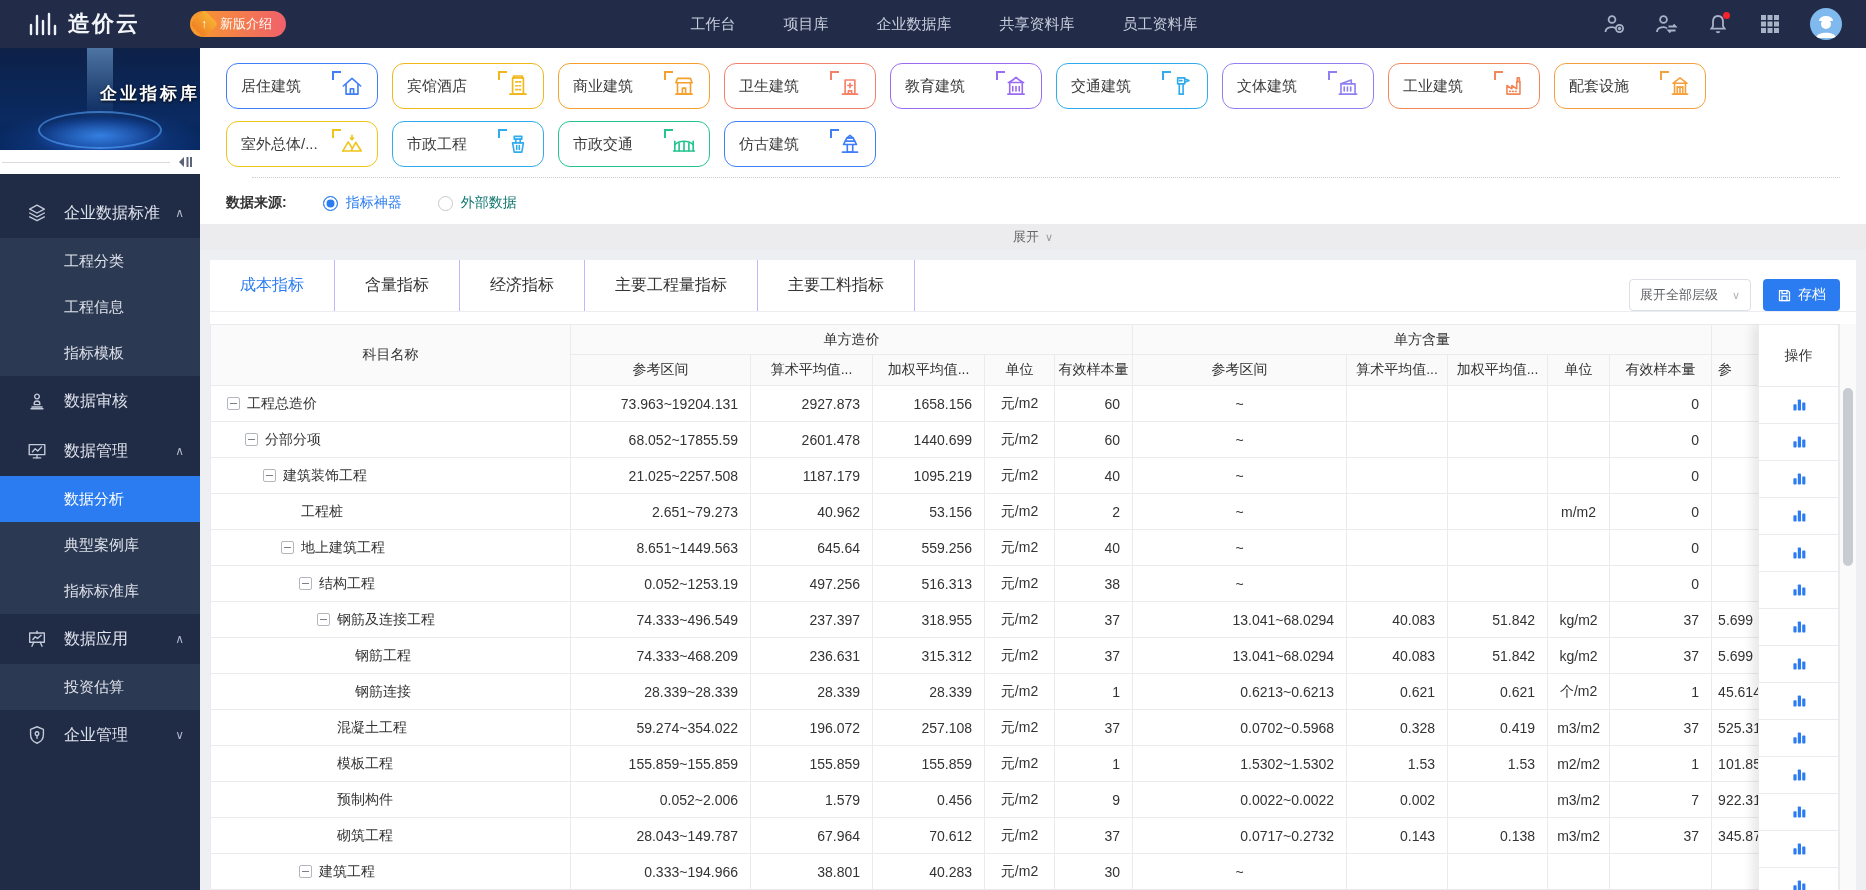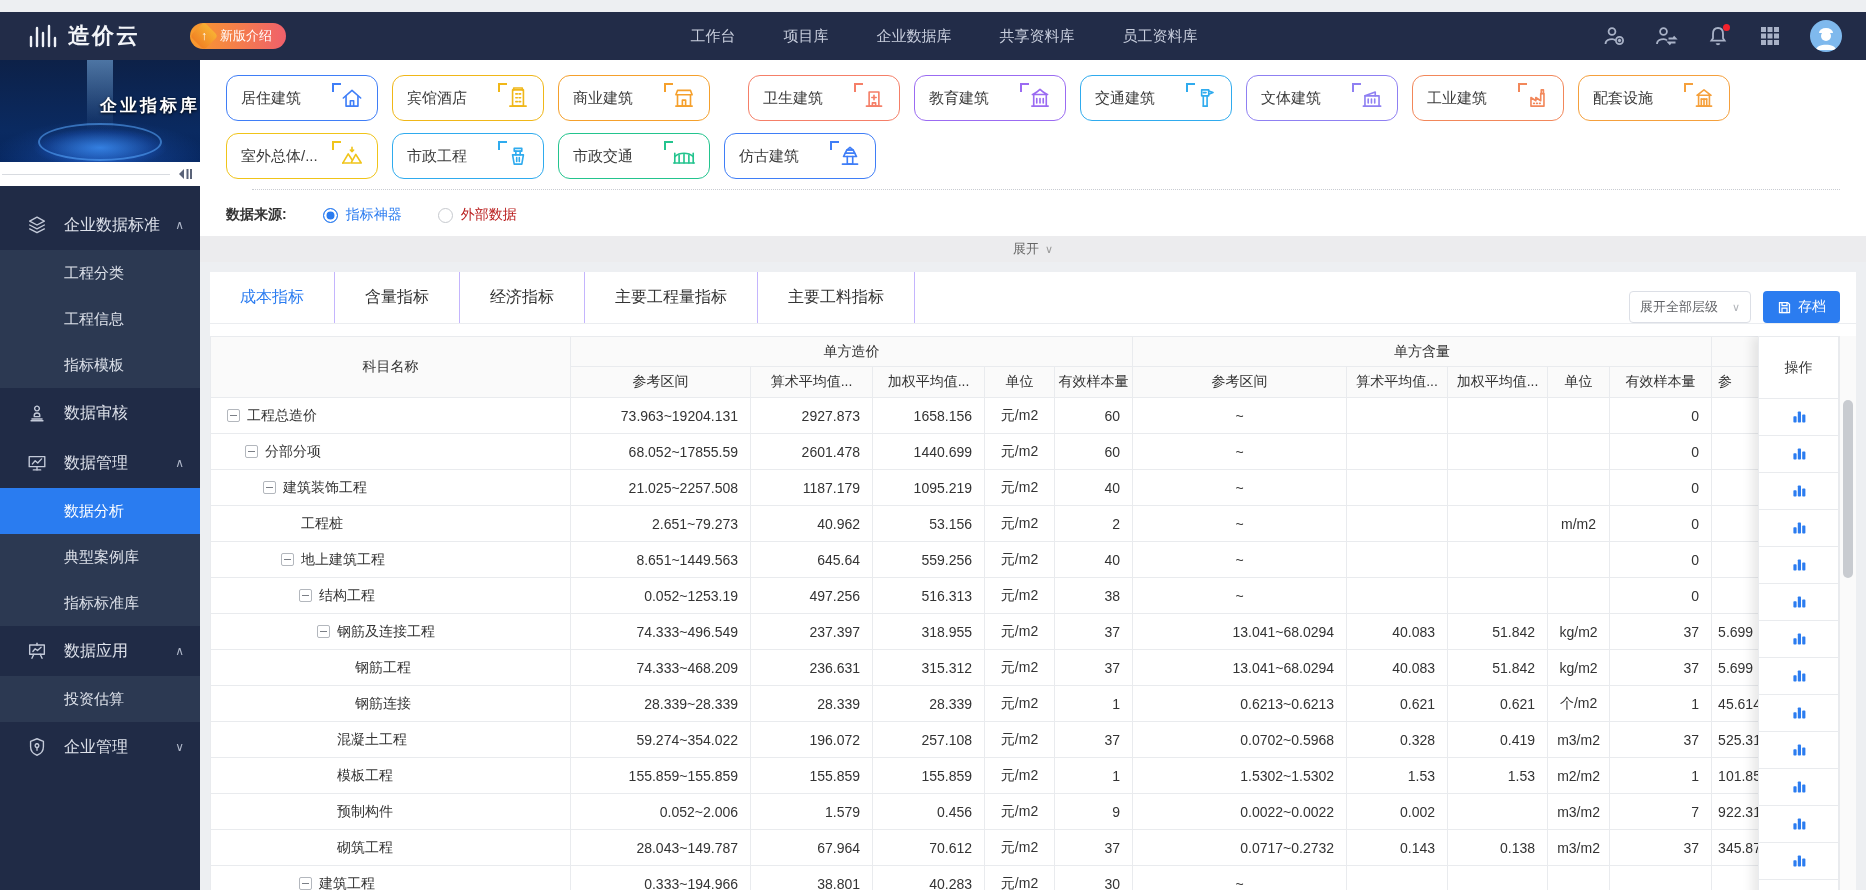--- a/index.html
+++ b/index.html
@@ -1,20 +1,20 @@
 <!DOCTYPE html>
 <html><head>
 <meta charset="utf-8">
 <style>
   * { margin:0; padding:0; box-sizing:border-box; }
   html,body { width:1866px; height:890px; overflow:hidden;
     font-family:"Liberation Sans","DejaVu Sans",sans-serif; background:#edeff2; }
 
   
-  .topbar { height:48px; background:#222c48; display:flex; align-items:center; padding:0 18px;margin-top:12px; }
+  .topbar { height:48px; background:#222c48; display:flex; align-items:center; padding:0 18px; }
   .logo { display:flex; align-items:center; gap:10px; margin-left:10px; }
   .logo-text { color:#f2f4f8; font-size:22px; font-weight:bold; letter-spacing:2px; }
   .badge { margin-left:50px; display:flex; align-items:center; height:26px; border-radius:13px;
     background:linear-gradient(90deg,#f89b2c,#f0606b); padding:0 14px 0 4px; gap:6px; }
   .badge-diamond { width:20px; height:20px; background:linear-gradient(180deg,#f8b133,#f08224);
     border-radius:4px; transform:rotate(45deg); display:flex; align-items:center; justify-content:center; }
   .badge-diamond span { transform:rotate(-45deg); color:#fff; font-size:12px; font-weight:bold; }
   .badge-label { color:#fff; font-size:13px; }
   .topnav { display:flex; gap:48px; margin:0 auto; }
   .topnav-item { color:#c7cddc; font-size:15px; cursor:pointer; }
@@ -62,21 +62,21 @@
   .cat-ic { position:relative; width:26px; height:26px; flex:none; }
   .cat-ic:before { content:""; position:absolute; left:-7px; top:-2px; width:7px; height:7px;
     border-left:2px solid currentColor; border-top:2px solid currentColor; }
   .cat-ic svg { width:100%; height:100%; }
   .dotted-sep { border-top:1px dotted #c9ccd2; margin:10px 26px 0 26px; background:#fff; }
   .source-row { background:#fff; height:42px; display:flex; align-items:center; padding-left:26px; gap:36px; }
   .source-label { font-size:14px; color:#333; font-weight:bold; }
   .radio-opt { display:flex; align-items:center; gap:8px; cursor:pointer; }
   .radio-circle { width:15px; height:15px; border-radius:50%; border:1px solid #c6c9ce; background:#fff; }
   .radio-opt.sel .radio-circle { border:1px solid #2b7cf0; background:#2b7cf0; box-shadow:inset 0 0 0 2.5px #fff; }
-  .radio-opt .radio-label { font-size:14px; color:#b91c1c; }
+  .radio-opt .radio-label { font-size:14px; color:#0f766e; }
   .radio-opt.sel .radio-label { color:#2b7cf0; }
   .collapse-bar { height:26px; background:#ececee; display:flex; align-items:center; justify-content:center;
     gap:6px; color:#666; font-size:13px; cursor:pointer; }
   .gap { height:10px; }
 
   
   .panel { margin:0 10px; background:#fff; flex:1; display:flex; flex-direction:column; overflow:hidden; }
   .tabbar { height:52px; display:flex; align-items:stretch; border-bottom:1px solid #ebedf0; }
   .tab { display:flex; align-items:center; padding:15px 30px; font-size:16px; color:#333;
     border-right:1px solid #c4b5fd; cursor:pointer; }
@@ -314,21 +314,21 @@
             <span class="cat-label">商业建筑</span>
             <span class="cat-ic" style="color: rgb(245, 160, 44);"><svg viewBox="0 0 24 24">
                 <g fill="none" stroke="currentColor" stroke-width="1.5" stroke-linecap="round" stroke-linejoin="round">
                   <path d="M6 5 H18 L19.5 9 H4.5 Z"></path>
                   <path d="M6 9 V19.5 H18 V9"></path>
                   <path d="M10.5 19.5 V14 H13.5 V19.5"></path>
                   <path d="M4.5 19.5 H19.5"></path>
                 </g>
               </svg></span>
           </div>
-          <div class="cat-btn" style="border-color: rgb(245, 127, 104); margin-left: 24px;">
+          <div class="cat-btn" style="border-color: rgb(245, 127, 104);">
             <span class="cat-label">卫生建筑</span>
             <span class="cat-ic" style="color: rgb(245, 127, 104);"><svg viewBox="0 0 24 24">
                 <g fill="none" stroke="currentColor" stroke-width="1.5" stroke-linecap="round" stroke-linejoin="round">
                   <path d="M7.5 6.5 H16.5 V19.5 H7.5 Z"></path>
                   <path d="M12 9.5 V13.5 M10 11.5 H14"></path>
                   <path d="M5 19.5 H19"></path>
                   <path d="M10.5 19.5 V16.5 H13.5 V19.5"></path>
                 </g>
               </svg></span>
           </div>

